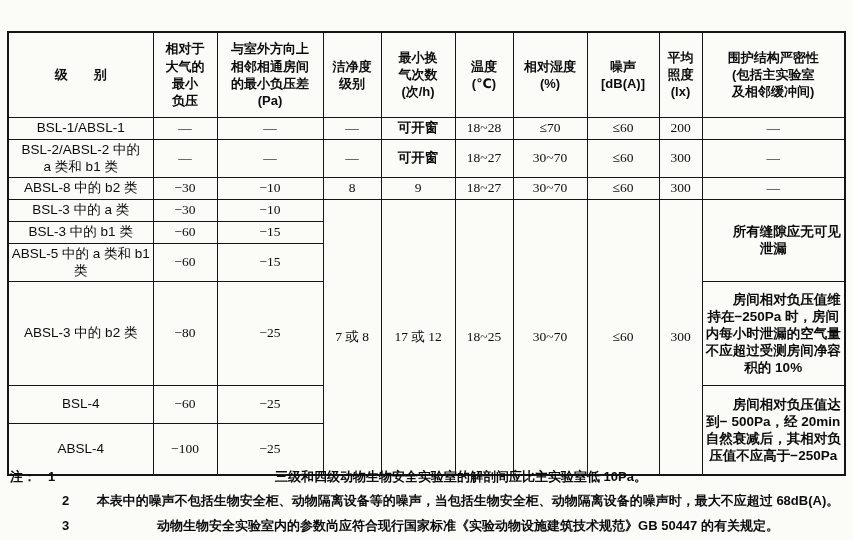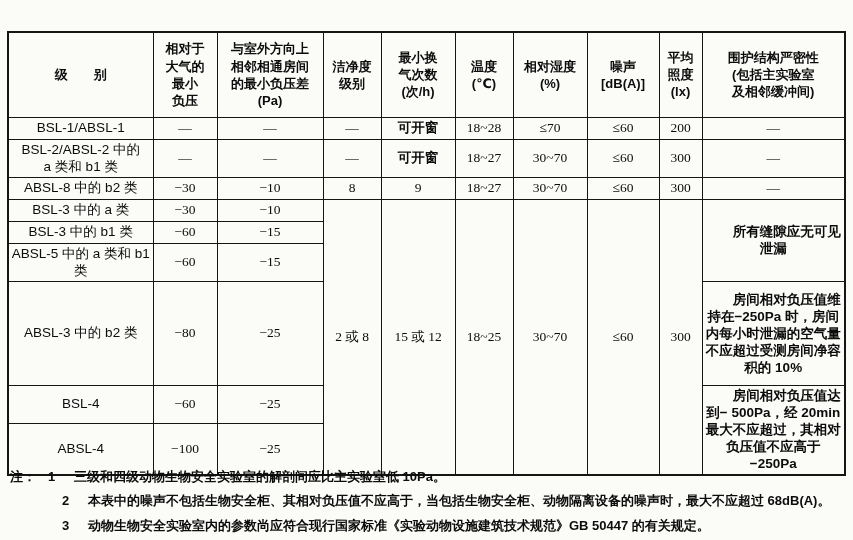--- a/index.html
+++ b/index.html
@@ -56,21 +56,21 @@
   .notes{
     position:absolute;left:10px;top:469px;width:838px;
     font-family:"Liberation Sans","DejaVu Sans",sans-serif;
     font-weight:bold;font-size:13px;line-height:1.25;
   }
   .note-line{display:flex;margin-bottom:8px;}
   .note-prefix{width:38px;flex:0 0 38px;}
   .note-spacer{width:52px;flex:0 0 52px;}
   .note-num{width:14px;flex:0 0 14px;}
   .note-gap{width:12px;flex:0 0 12px;}
-  .note-text{flex:1;}
+  .note-text{flex:1;text-align:center;}
   
   tr.hrow{height:85px;}
   tr.r1{height:22px;} tr.r2{height:38px;} tr.r3{height:22px;}
   tr.r4{height:22px;} tr.r5{height:22px;} tr.r6{height:22px;}
   tr.r7{height:104px;} tr.r8{height:38px;} tr.r9{height:52px;}
 </style>
 </head>
 <body>
 
 <div class="doc">
@@ -156,22 +156,22 @@
       <td>30~70</td>
       <td>≤60</td>
       <td>300</td>
       <td class="env-dash">—</td>
     </tr>
 
     <tr class="r4">
       <td class="lbl">BSL-3 中的 a 类</td>
       <td>−30</td>
       <td>−10</td>
-      <td rowspan="6">2 或 8</td>
-      <td rowspan="6">15 或 12</td>
+      <td rowspan="6">7 或 8</td>
+      <td rowspan="6">17 或 12</td>
       <td rowspan="6">18~25</td>
       <td rowspan="6">30~70</td>
       <td rowspan="6">≤60</td>
       <td rowspan="6">300</td>
       <td rowspan="3" class="env">
         <div class="para">所有缝隙应无可见泄漏</div>
       </td>
     </tr>
 
     <tr class="r5">
@@ -193,21 +193,21 @@
       <td class="env">
         <div class="para">房间相对负压值维持在−250Pa 时，房间内每小时泄漏的空气量不应超过受测房间净容积的 10%</div>
       </td>
     </tr>
 
     <tr class="r8">
       <td class="lbl">BSL-4</td>
       <td>−60</td>
       <td>−25</td>
       <td rowspan="2" class="env">
-        <div class="para">房间相对负压值达到− 500Pa，经 20min 最大不应超过，其相对负压值不应高于−250Pa</div>
+        <div class="para">房间相对负压值达到− 500Pa，经 20min 自然衰减后，其相对负压值不应高于−250Pa</div>
       </td>
     </tr>
 
     <tr class="r9">
       <td class="lbl">ABSL-4</td>
       <td>−100</td>
       <td>−25</td>
     </tr>
     </tbody>
   </table>
@@ -216,21 +216,21 @@
     <div class="note-line">
       <span class="note-prefix">注：</span>
       <span class="note-num">1</span>
       <span class="note-gap"></span>
       <span class="note-text">三级和四级动物生物安全实验室的解剖间应比主实验室低 10Pa。</span>
     </div>
     <div class="note-line">
       <span class="note-spacer"></span>
       <span class="note-num">2</span>
       <span class="note-gap"></span>
-      <span class="note-text">本表中的噪声不包括生物安全柜、其相对负压值不应高于，当包括生物安全柜、动物隔离设备的噪声时，最大不应超过 68dB(A)。</span>
+      <span class="note-text">本表中的噪声不包括生物安全柜、动物隔离设备等的噪声，当包括生物安全柜、动物隔离设备的噪声时，最大不应超过 68dB(A)。</span>
     </div>
     <div class="note-line">
       <span class="note-spacer"></span>
       <span class="note-num">3</span>
       <span class="note-gap"></span>
       <span class="note-text">动物生物安全实验室内的参数尚应符合现行国家标准《实验动物设施建筑技术规范》GB 50447 的有关规定。</span>
     </div>
   </div>
 
 </div>

